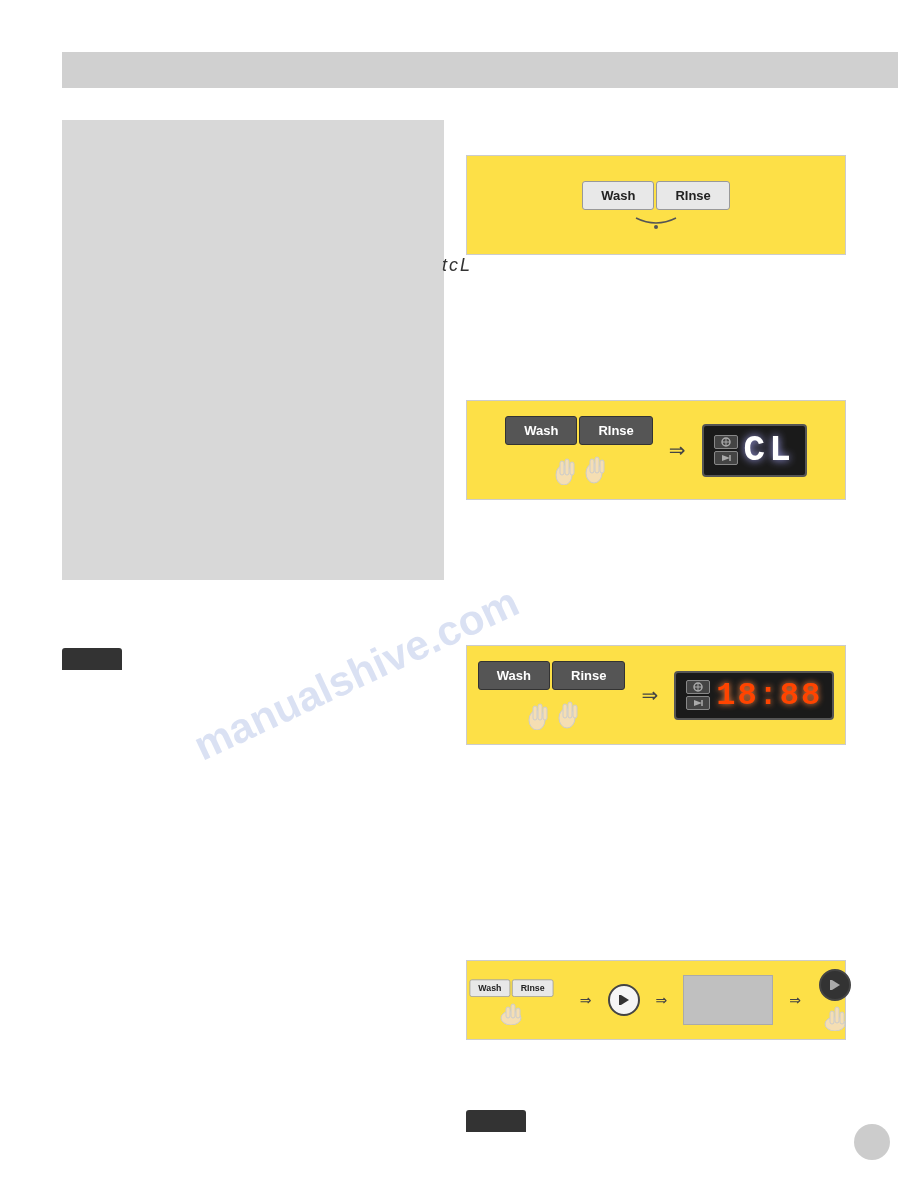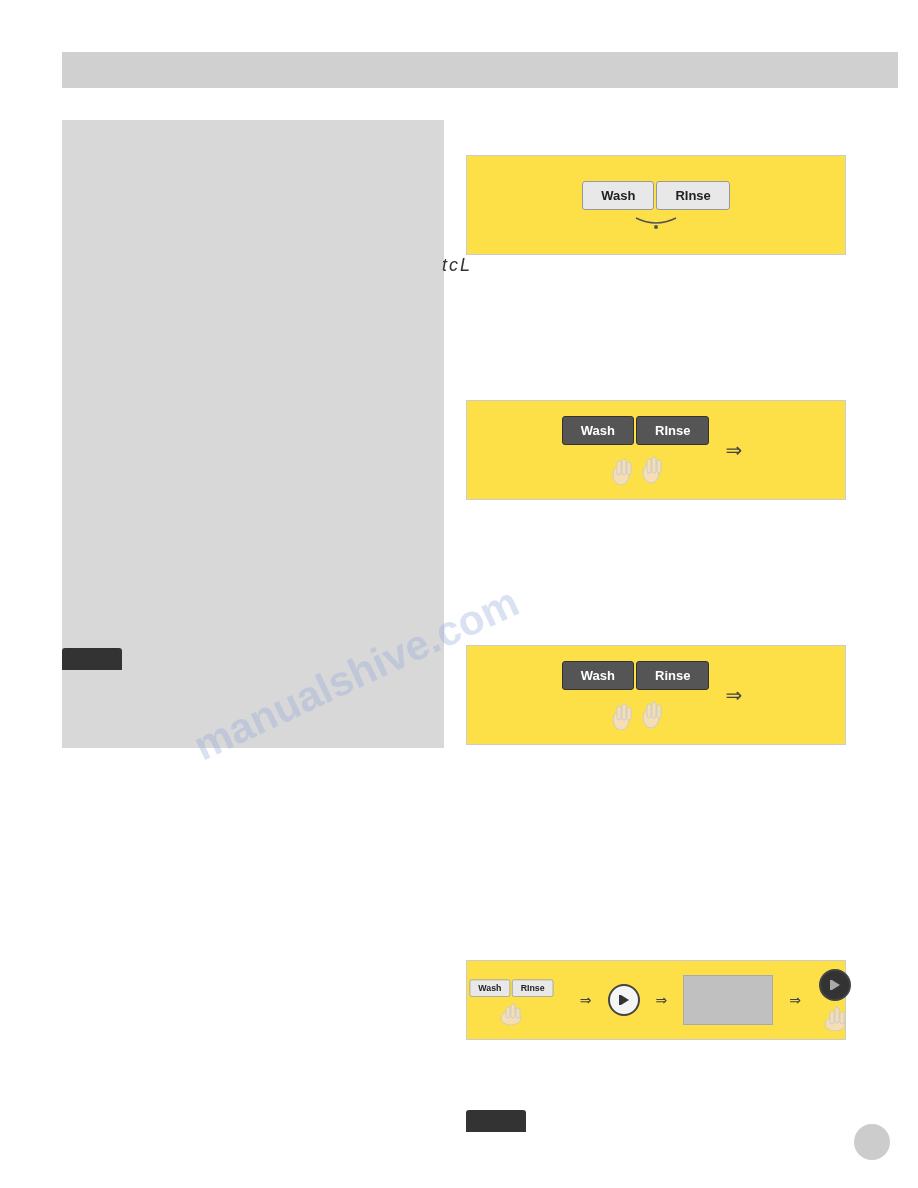--- a/index.html
+++ b/index.html
@@ -31,21 +31,21 @@
       height: 36px;
       background: #1a1a1a;
     }
 
     
     .left-panel {
       position: absolute;
       top: 120px;
       left: 62px;
       width: 382px;
-      height: 628px;
+      height: 460px;
       background: #d8d8d8;
     }
     .left-panel-label {
       position: absolute;
       top: 135px;
       left: 380px;
       font-size: 18px;
       color: #333;
       font-style: italic;
       letter-spacing: 2px;
@@ -332,20 +332,38 @@
           <ellipse cx="12" cy="22" rx="8" ry="10" fill="#f5deb3" stroke="#ccc" stroke-width="1"></ellipse>
           <rect x="8" y="8" width="4" height="14" rx="2" fill="#f5deb3" stroke="#ccc" stroke-width="1"></rect>
           <rect x="13" y="6" width="4" height="16" rx="2" fill="#f5deb3" stroke="#ccc" stroke-width="1"></rect>
           <rect x="18" y="9" width="4" height="13" rx="2" fill="#f5deb3" stroke="#ccc" stroke-width="1"></rect>
         </g>
       </svg>
     </div>
 
     <div class="arrow-right">⇒</div>
 
+    <div class="display-box">
+      <div class="display-icons">
+        <div class="display-icon-btn">
+          <svg viewBox="0 0 12 10">
+              <circle cx="6" cy="5" r="4" fill="none" stroke="#aaa" stroke-width="1.5"></circle>
+              <line x1="6" y1="1" x2="6" y2="9" stroke="#aaa" stroke-width="1"></line>
+              <line x1="2" y1="5" x2="10" y2="5" stroke="#aaa" stroke-width="1"></line>
+            </svg>
+        </div>
+        <div class="display-icon-btn">
+          <svg viewBox="0 0 12 10">
+              <polygon points="2,2 10,5 2,8" fill="#aaa"></polygon>
+              <line x1="10" y1="2" x2="10" y2="8" stroke="#aaa" stroke-width="1.5"></line>
+            </svg>
+        </div>
+      </div>
+      <div class="display-text-CL">CL</div>
+    </div>
   </div>
 </div>
 
 <div class="small-tab-bottom"></div>
 
 <div class="instruction-box box3">
   <div style="display:flex;align-items:center;gap:8px;">
     <div style="display:flex;flex-direction:column;align-items:center;gap:2px;">
       <div style="display:flex;gap:2px;">
         <div class="btn-wash-dark">Wash</div>
@@ -362,20 +380,38 @@
           <ellipse cx="12" cy="22" rx="8" ry="10" fill="#f5deb3" stroke="#ccc" stroke-width="1"></ellipse>
           <rect x="8" y="8" width="4" height="14" rx="2" fill="#f5deb3" stroke="#ccc" stroke-width="1"></rect>
           <rect x="13" y="6" width="4" height="16" rx="2" fill="#f5deb3" stroke="#ccc" stroke-width="1"></rect>
           <rect x="18" y="9" width="4" height="13" rx="2" fill="#f5deb3" stroke="#ccc" stroke-width="1"></rect>
         </g>
       </svg>
     </div>
 
     <div class="arrow-right">⇒</div>
 
+    <div class="display-box">
+      <div class="display-icons">
+        <div class="display-icon-btn">
+          <svg viewBox="0 0 12 10">
+              <circle cx="6" cy="5" r="4" fill="none" stroke="#aaa" stroke-width="1.5"></circle>
+              <line x1="6" y1="1" x2="6" y2="9" stroke="#aaa" stroke-width="1"></line>
+              <line x1="2" y1="5" x2="10" y2="5" stroke="#aaa" stroke-width="1"></line>
+            </svg>
+        </div>
+        <div class="display-icon-btn">
+          <svg viewBox="0 0 12 10">
+              <polygon points="2,2 10,5 2,8" fill="#aaa"></polygon>
+              <line x1="10" y1="2" x2="10" y2="8" stroke="#aaa" stroke-width="1.5"></line>
+            </svg>
+        </div>
+      </div>
+      <div class="display-text-time">18:88</div>
+    </div>
   </div>
 </div>
 
 <div class="instruction-box box4">
   <div style="display:flex;align-items:center;gap:8px;">
 
     <div style="display:flex;flex-direction:column;align-items:center;">
       <div style="display:flex;gap:2px;transform:scale(0.8);transform-origin:center bottom;">
         <div class="btn-wash" style="padding:4px 10px;font-size:11px;">Wash</div>
         <div class="btn-rinse" style="padding:4px 10px;font-size:11px;">RInse</div>

